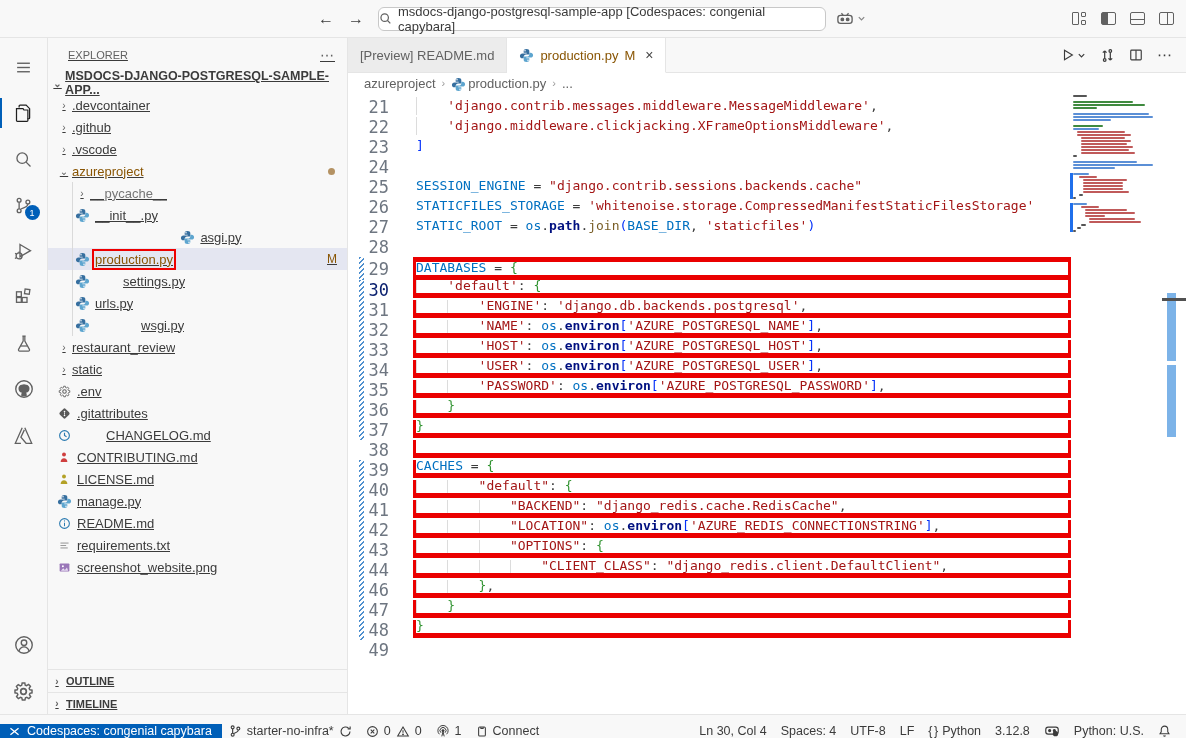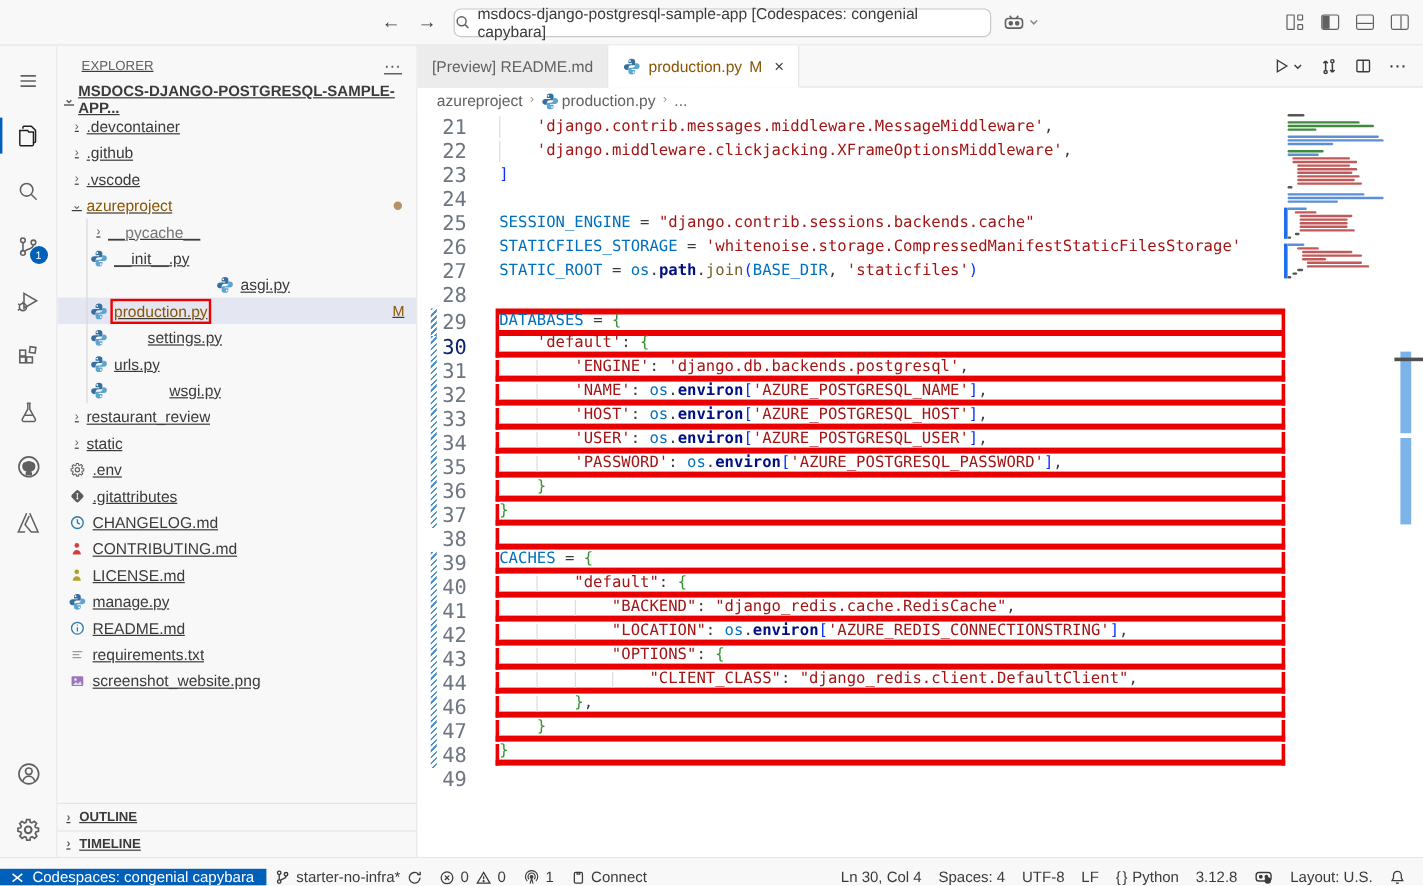--- a/index.html
+++ b/index.html
@@ -351,21 +351,21 @@
           <span class="ficon">
             <svg width="13" height="13" viewBox="0 0 16 16">
               <rect x="3" y="3" width="10" height="10" rx="2" transform="rotate(45 8 8)" fill="#5a5a5a"></rect>
               <circle cx="8" cy="5.6" r="1" fill="#fff"></circle>
               <circle cx="8" cy="10.4" r="1" fill="#fff"></circle>
               <line x1="8" y1="6.6" x2="8" y2="9.4" stroke="#fff" stroke-width="1"></line>
             </svg>
           </span>
           <span class="lbl">.gitattributes</span>
         </div>
-        <div class="tree-row" style="padding-left: 8px;">
+        <div class="tree-row" style="padding-left: 8px; gap: 29px;">
           <span class="ficon">
             <svg width="13" height="13" viewBox="0 0 16 16" fill="none" stroke="#2a7ab0" stroke-width="1.4">
               <circle cx="8" cy="8" r="6"></circle>
               <path d="M8 4.5 V8 l2.5 1.5"></path>
             </svg>
           </span>
           <span class="lbl">CHANGELOG.md</span>
         </div>
         <div class="tree-row" style="padding-left: 8px;">
           <span class="ficon">
@@ -746,21 +746,21 @@
     <div class="sb-item sb-ic">
       <svg width="16" height="14" viewBox="0 0 20 18" fill="none" stroke="#3b3b3b" stroke-width="1.5">
           <rect x="2" y="4" width="16" height="9" rx="3"></rect>
           <circle cx="7" cy="8.5" r="1.3" fill="#3b3b3b"></circle>
           <circle cx="13" cy="8.5" r="1.3" fill="#3b3b3b"></circle>
           <circle cx="14.5" cy="12.5" r="3.4" fill="#3b3b3b" stroke="none"></circle>
           <text x="14.5" y="14.4" font-size="5.5" fill="#fff" text-anchor="middle" font-family="Liberation Sans, sans-serif" font-weight="bold">!</text>
         </svg>
     </div>
     <div class="sb-item">
-        <span>Layout: U.S.</span>
+        <span>Python: U.S.</span>
       </div>
     <div class="sb-item sb-ic">
       <svg width="13" height="14" viewBox="0 0 16 16" fill="none" stroke="#3b3b3b" stroke-width="1.3">
           <path d="M8 2 a4 4 0 0 1 4 4 v3 l1.5 2.5 h-11 L4 9 V6 a4 4 0 0 1 4 -4 Z"></path>
           <path d="M6.8 13.5 a1.3 1.3 0 0 0 2.4 0"></path>
         </svg>
     </div>
   </div>
 </div>
 

